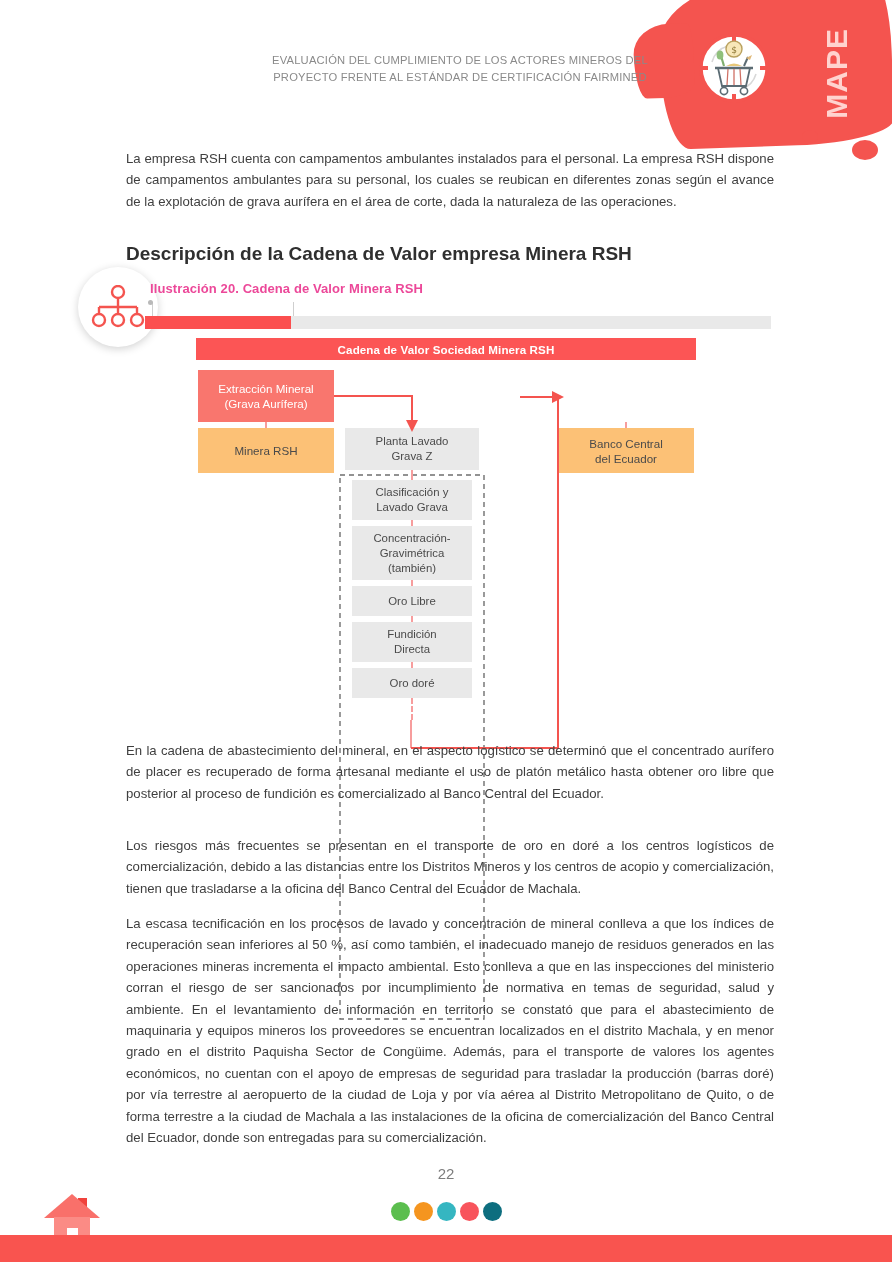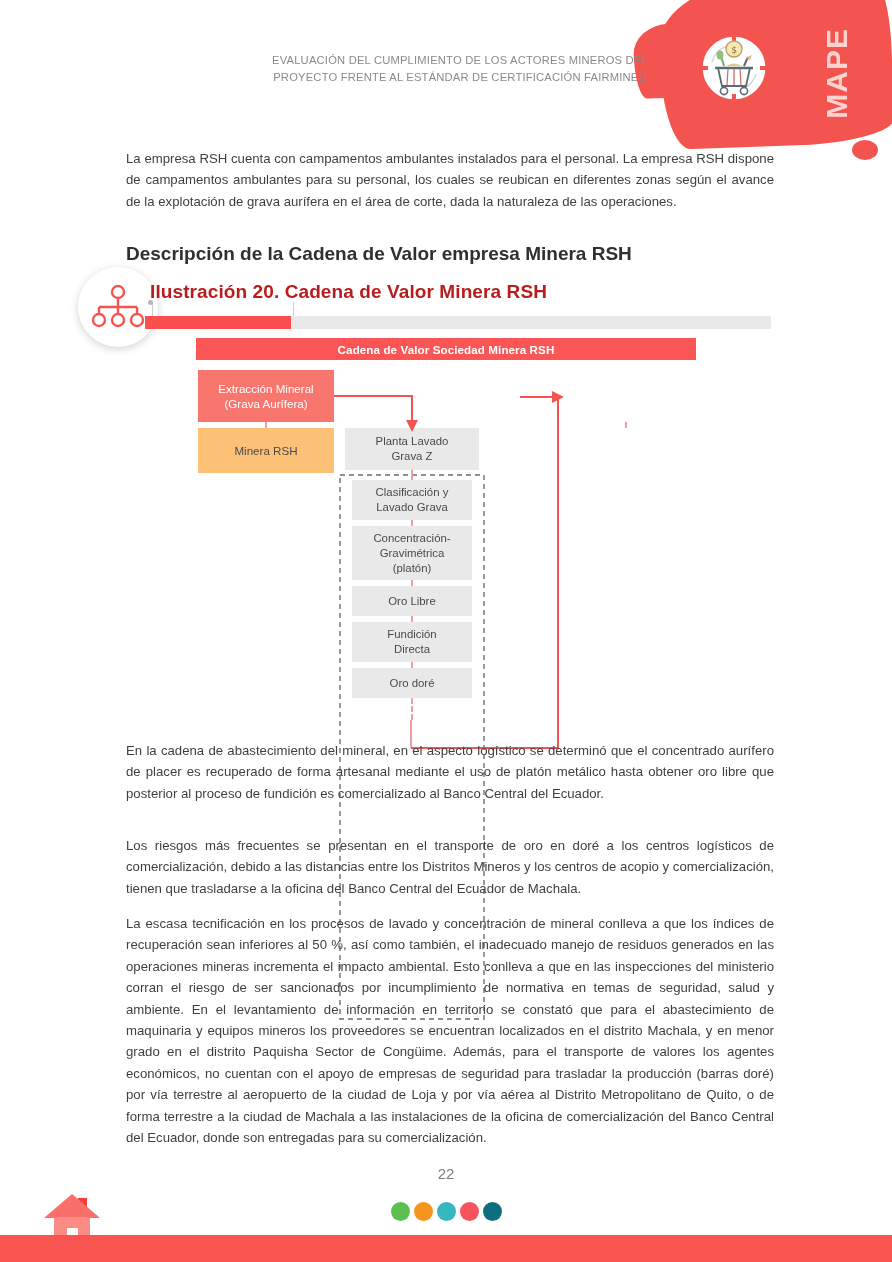--- a/index.html
+++ b/index.html
@@ -50,21 +50,21 @@
 
   
   .fig-badge{
     position:absolute;left:78px;top:267px;width:80px;height:80px;
     border-radius:50%;background:#ffffff;
     box-shadow:0 2px 9px rgba(0,0,0,.18);
     display:flex;align-items:center;justify-content:center;
   }
   .fig-caption{
     position:absolute;left:150px;top:281px;
-    font-size:19px;font-weight:bold;color:#b91c1c;letter-spacing:.1px;
+    font-size:13px;font-weight:bold;color:#ec4899;letter-spacing:.1px;
   }
   .cap-bar-red{position:absolute;left:145px;top:316px;width:146px;height:13px;background:#fb4f4f;}
   .cap-bar-gray{position:absolute;left:291px;top:316px;width:480px;height:13px;background:#e9e9e9;}
   .cap-hook{
     position:absolute;left:152px;top:302px;width:140px;height:14px;
     border-left:1px solid #cfcfcf;border-bottom:1px solid #cfcfcf;
     border-right:1px solid #cfcfcf;
   }
   .cap-dot{position:absolute;left:148px;top:300px;width:5px;height:5px;border-radius:50%;background:#b9b9b9;}
 
@@ -206,39 +206,45 @@
   <div class="box box-salmon extraccion">
     <span>
       <span>Extracción Mineral</span><br>
       <span>(Grava Aurífera)</span>
     </span>
   </div>
   <div class="dash-v" style="left:265px;top:92px;height:6px;"></div>
   <div class="box box-orange minera">Minera RSH</div>
 
   <div class="dash-v" style="left:625px;top:92px;height:6px;"></div>
+  <div class="box box-orange banco">
+    <span>
+      <span>Banco Central</span><br>
+      <span>del Ecuador</span>
+    </span>
+  </div>
 
   <div class="box box-gray planta">
     <span>
       <span>Planta Lavado</span><br>
       <span>Grava Z</span>
     </span>
   </div>
 
   <div class="box box-gray step s1">
     <span>
       <span>Clasificación y</span><br>
       <span>Lavado Grava</span>
     </span>
   </div>
   <div class="box box-gray step s2">
     <span>
       <span>Concentración-</span><br>
       <span>Gravimétrica</span><br>
-      <span>(platón)</span>
+      <span>(también)</span>
     </span>
   </div>
   <div class="box box-gray step s3">Oro Libre</div>
   <div class="box box-gray step s4">
     <span>
       <span>Fundición</span><br>
       <span>Directa</span>
     </span>
   </div>
   <div class="box box-gray step s5">Oro doré</div>

